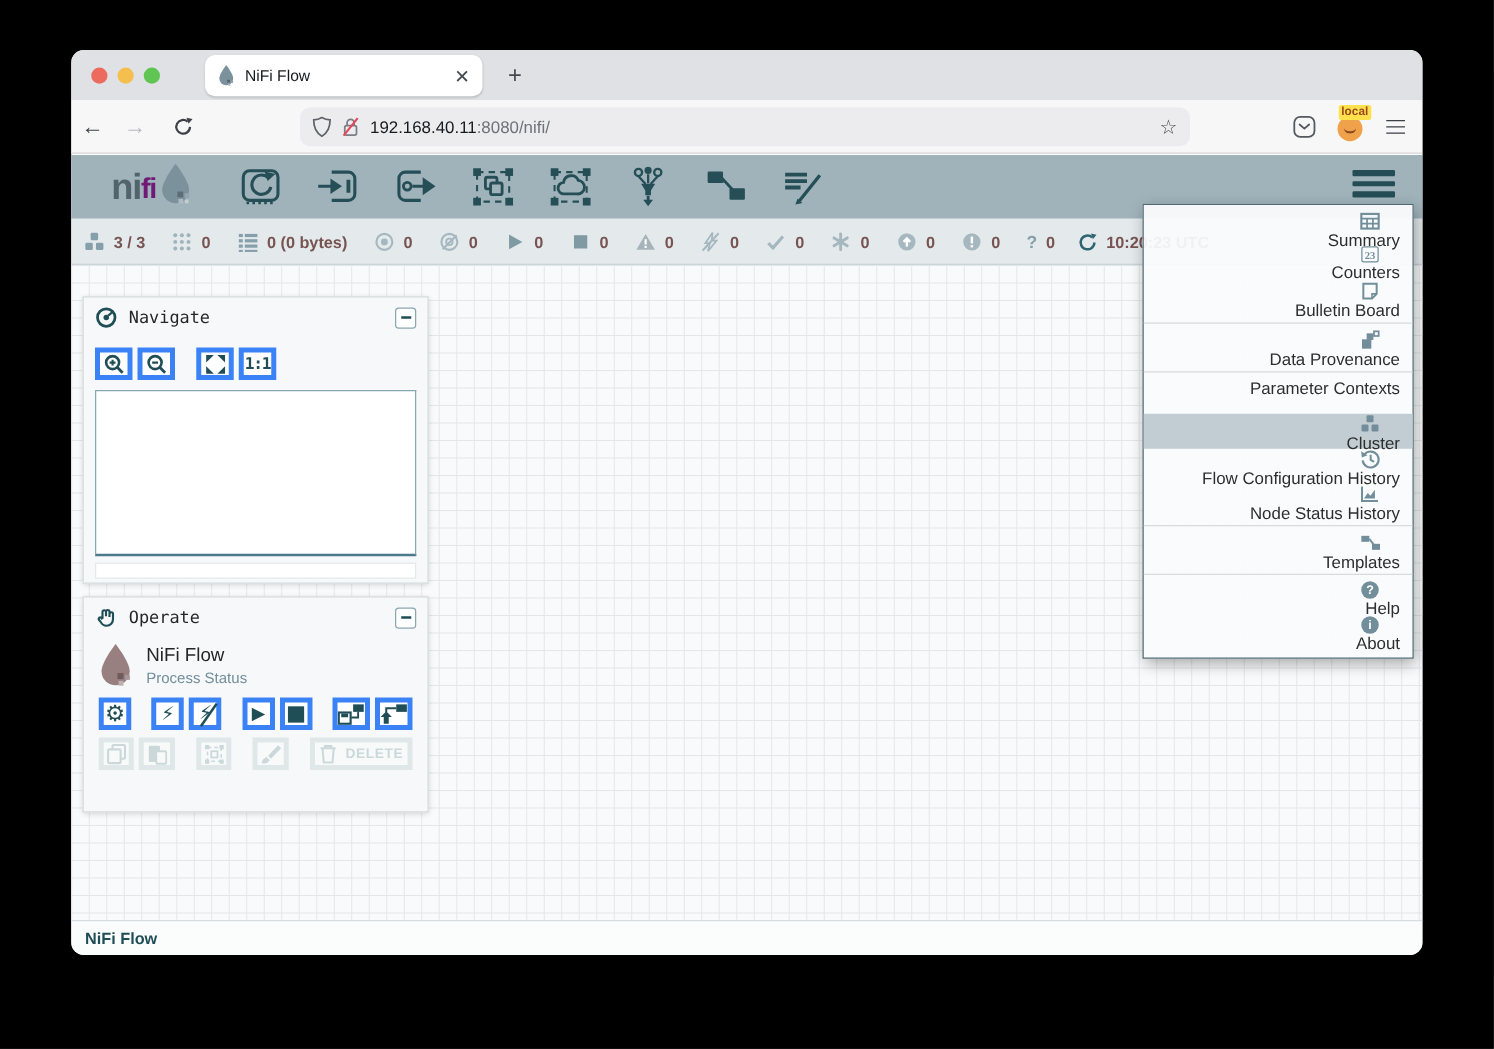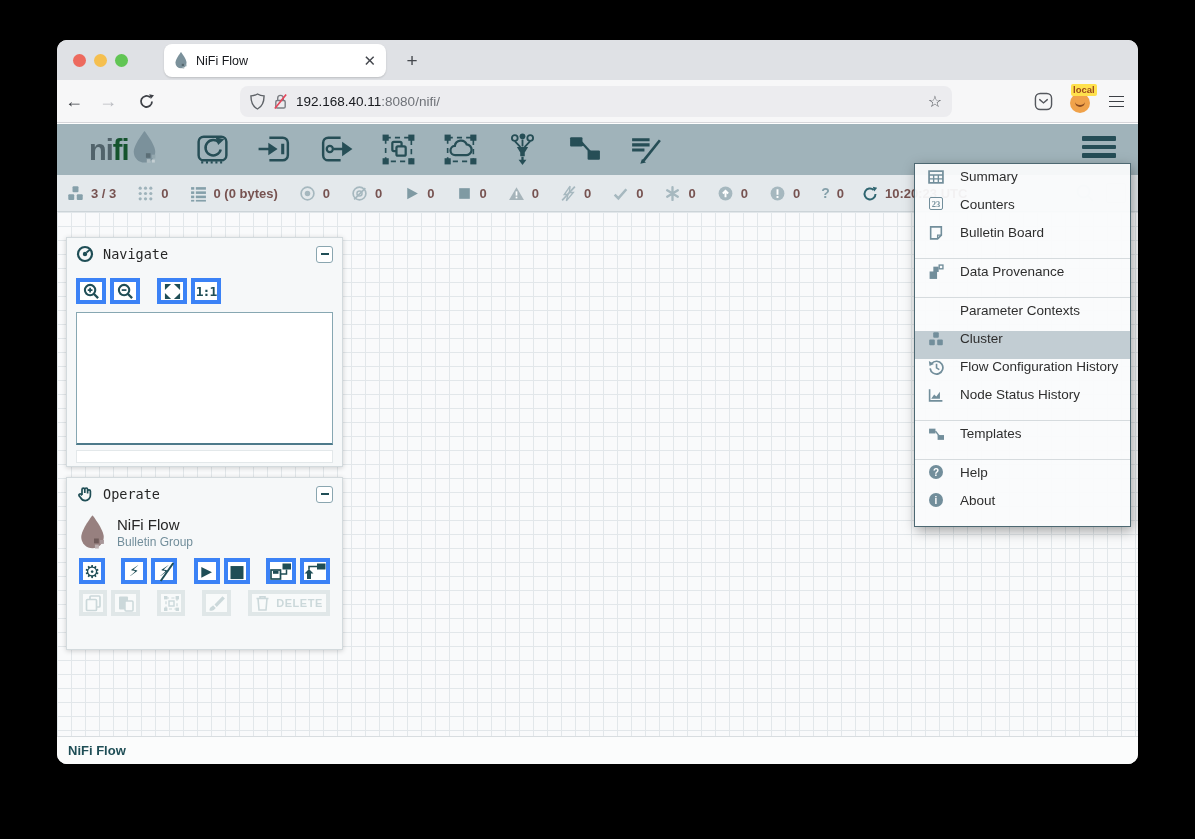--- a/index.html
+++ b/index.html
@@ -41,21 +41,21 @@
   .local-badge { position:absolute; top:-7px; left:1px; background:#ffe14d; color:#9c4a1d;
     font-size:9.5px; font-weight:700; padding:0 2px; line-height:12px; border-radius:2px; }
   .burger { display:flex; flex-direction:column; gap:3.5px; }
   .burger span { width:15px; height:1.6px; background:#3c3f45; }
 
   
   .nifi-toolbar { position:absolute; left:0; top:84px; right:0; height:51px; background:#a0b3ba;
     display:flex; align-items:center;padding-left:20px; }
   .logo { display:flex; align-items:flex-end; margin:0 14px 4px 12px; }
   .logo .t1 { font-weight:700; font-size:29px; line-height:28px; letter-spacing:-1px; color:#51636b; }
-  .logo .t2 { font-weight:700; font-size:29px; line-height:28px; letter-spacing:-1px; color:#14532d; }
+  .logo .t2 { font-weight:700; font-size:23px; line-height:28px; letter-spacing:-1px; color:#701a75; }
   .tools { display:flex; align-items:center; gap:25px; margin-left:22px; }
   .tico { width:37px; height:33px; }
   .nifi-burger { position:absolute; right:22px; top:12px; display:flex; flex-direction:column; gap:4px; cursor:pointer; }
   .nifi-burger span { width:34px; height:4.5px; background:#254d56; border-radius:1px; }
 
   
   .statusbar { position:absolute; left:0; top:135px; right:0; height:37px; background:#e4e9ec;
     border-bottom:1px solid #ccd4d8; display:flex; align-items:center; padding-left:10px; }
   .sb-item { display:flex; align-items:center; gap:7px; margin-right:21px; }
   .sb-item b { font-size:13px; font-weight:700; color:#775351; white-space:nowrap; }
@@ -107,21 +107,21 @@
 
   
   .breadcrumb { position:absolute; left:0; bottom:0; right:0; height:28px; background:#fbfcfc;
     border-top:1px solid #d8dde0; display:flex; align-items:center; padding-left:11px;
     font-size:13px; font-weight:700; color:#1f4e56; }
 
   
   .gmenu { position:absolute; left:857px; top:123px; width:217px; z-index:50;
     background:rgba(250,251,252,.94); border:1px solid #4d6872;
     box-shadow:2px 4px 12px rgba(0,0,0,.35); padding:5px 0; }
-  .menu-item { height:28px; display:flex; align-items:flex-start; padding:0 10px; cursor:pointer; }
+  .menu-item { height:28px; display:flex; align-items:flex-end; padding:0 10px; cursor:pointer;flex-direction:column; }
   .menu-item.hl { background:#c2cdd3; }
   .mi { width:22px; margin-right:13px; display:flex; align-items:center; justify-content:center; }
   .mico { width:16px; height:16px; }
   .ml { font-size:13.5px; color:#2e2e2e; white-space:nowrap; }
   .menu-sep { border-top:1px solid #d6dbde; margin:5px 0; }
   .counter-box { border:1.7px solid #728e9b; border-radius:2px; color:#728e9b;
     font-size:8.5px; font-weight:700; padding:0.5px 2px; line-height:10px;font-family:Liberation Serif, serif; }
   .circle-ico { width:14px; height:14px; border-radius:50%; background:#728e9b; color:#fff;
     font-size:10px; font-weight:700; display:flex; align-items:center; justify-content:center; }
 </style>
@@ -450,21 +450,21 @@
       </div>
       <div class="flow-row">
         <svg width="27" height="35" viewBox="0 0 18 23">
           <path d="M9 0 C9 0 1.5 9.5 1.5 14.5 a7.5 7.5 0 0 0 15 0 C16.5 9.5 9 0 9 0 Z" fill="#97807f"></path>
           <rect x="10" y="15.5" width="3.2" height="3.2" fill="#6e5a59"></rect>
             <rect x="14" y="16.5" width="2.6" height="2.6" fill="#a8979a"></rect>
             <rect x="10.6" y="19.6" width="2.6" height="2.6" fill="#bcb0b1"></rect>
         </svg>
         <span>
           <div class="flow-name">NiFi Flow</div>
-          <div class="flow-type">Bulletin Group</div>
+          <div class="flow-type">Process Status</div>
         </span>
       </div>
       <div class="op-rows">
         <div class="op-row">
           <span class="btn">
               <span class="glyph" style="font-size:18px">⚙</span>
             </span>
           <span class="gap"></span>
           <span class="btn">
               <span class="glyph" style="font-size:15px">⚡</span>

